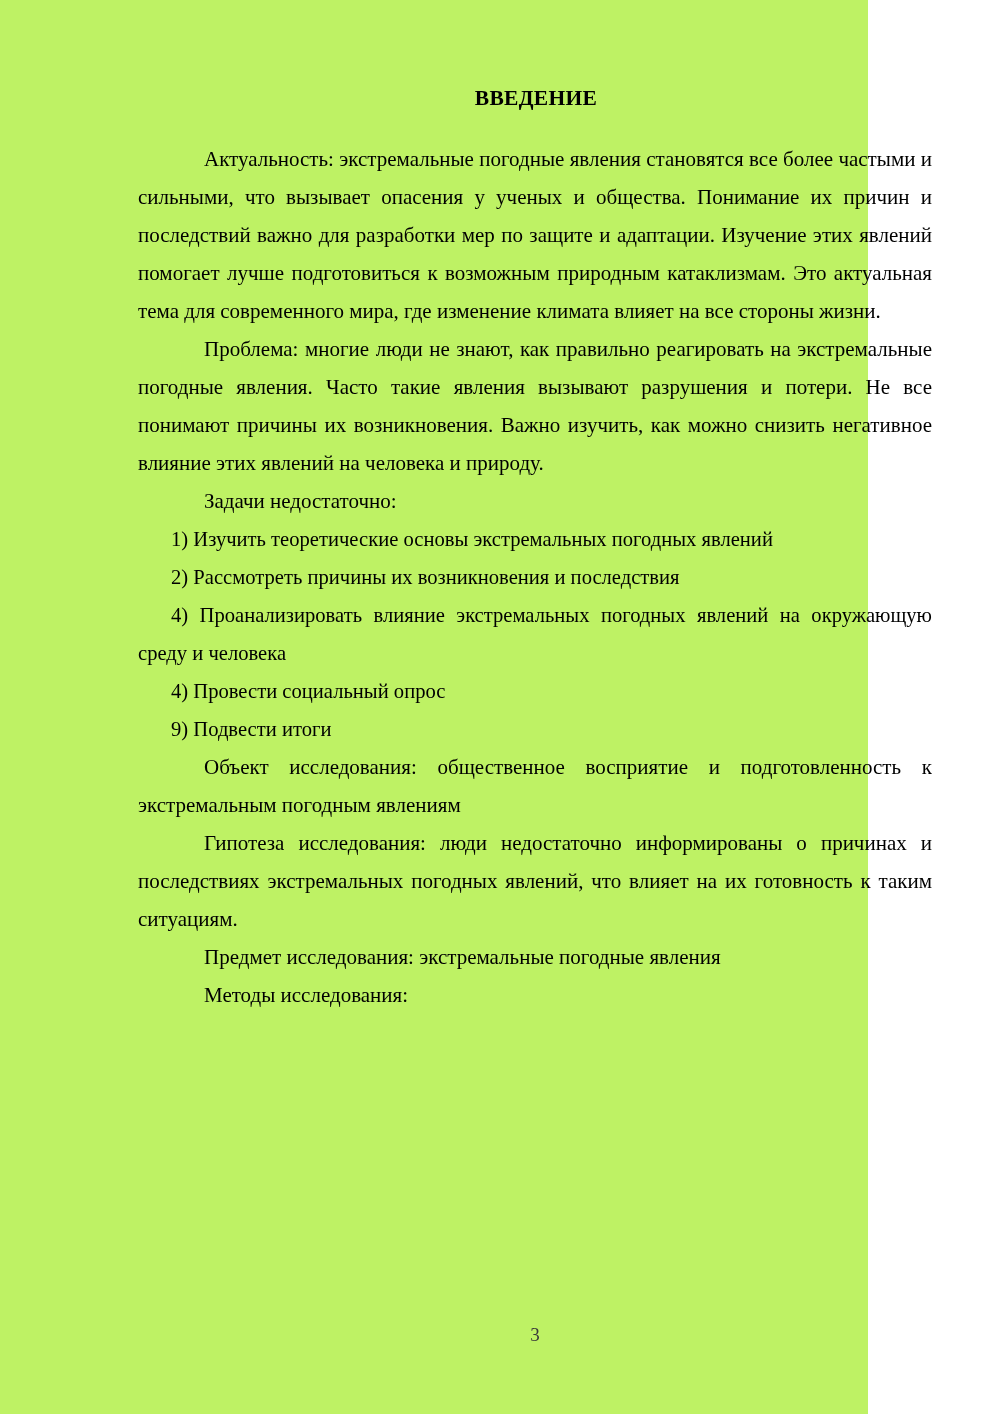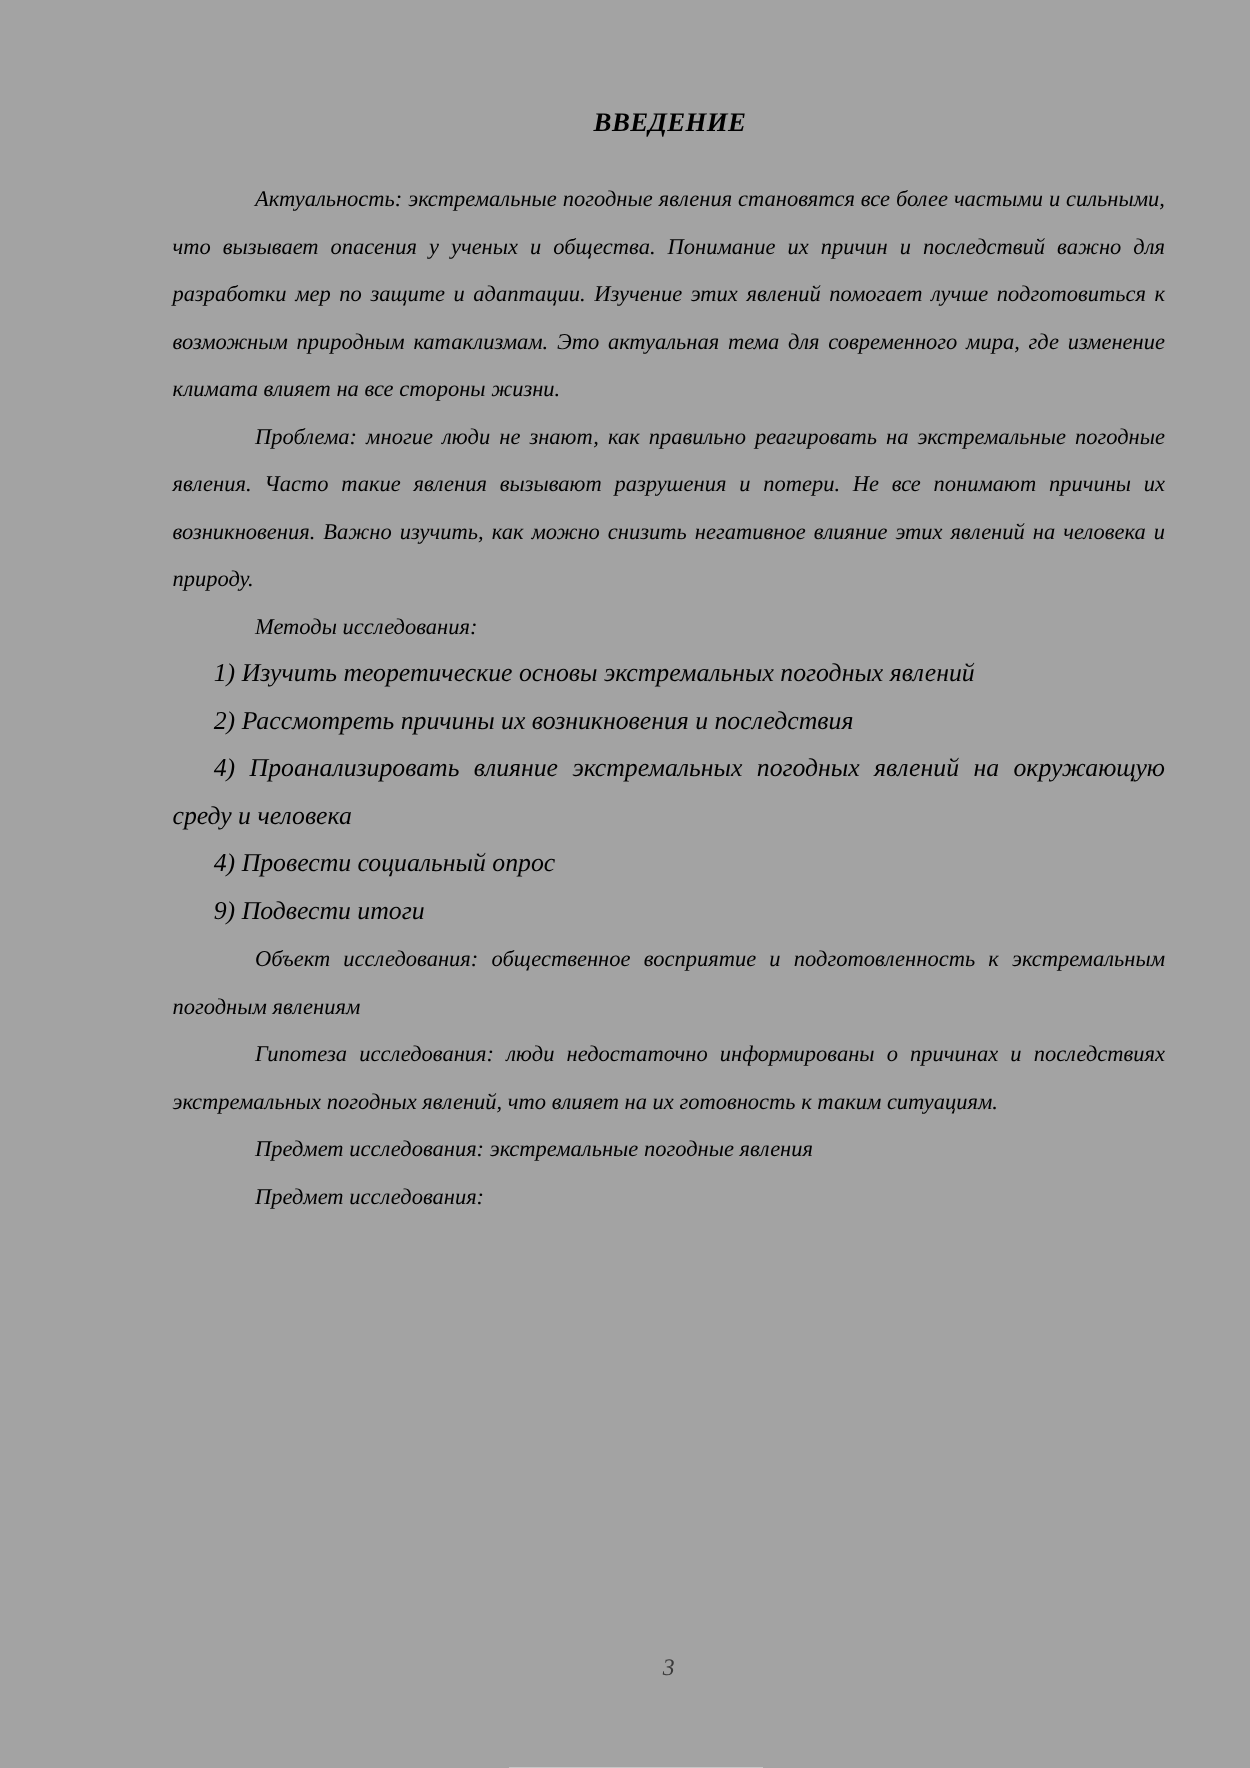--- a/index.html
+++ b/index.html
@@ -13,24 +13,23 @@
     position: relative;
     font-family: "Liberation Serif", "DejaVu Serif", serif;
     color: #000000;
     overflow: hidden;
   }
 
   .page {
     position: absolute;
     left: 0;
     top: 0;
-    width: 1000px;
+    width: 868px;
     height: 1414px;
-    background: #a3a3a3;
-    font-style: italic;
+    background: #bef264;
   }
 
   .content {
     position: absolute;
     left: 138px;
     top: 86px;
     width: 794px;
   }
 
   .doc-title {
@@ -38,21 +37,21 @@
     font-weight: bold;
     text-align: center;
     letter-spacing: 0.3px;
     margin: 0 0 28px 0;
     line-height: 1.2;
     
     padding-left: 2px;
   }
 
   .para {
-    font-size: 18px;
+    font-size: 21px;
     line-height: 38px;
     text-align: justify;
     text-align-last: left;
     text-justify: inter-word;
     margin: 0;
     text-indent: 66px;
     hyphens: none;
     word-spacing: normal;
   }
 
@@ -89,37 +88,37 @@
 
   <div class="content">
 
     <h1 class="doc-title">ВВЕДЕНИЕ</h1>
 
     <p class="para">Актуальность: экстремальные погодные явления становятся все более частыми и сильными, что вызывает опасения у ученых и общества. Понимание их причин и последствий важно для разработки мер по защите и адаптации. Изучение этих явлений помогает лучше подготовиться к возможным природным катаклизмам. Это актуальная тема для современного мира, где изменение климата влияет на все стороны жизни.</p>
 
     <p class="para">Проблема: многие люди не знают, как правильно реагировать на экстремальные погодные явления. Часто такие явления вызывают разрушения и потери. Не все понимают причины их возникновения. Важно изучить, как можно снизить негативное влияние этих явлений на человека и природу.</p>
 
 
-    <p class="para">Методы исследования:</p>
+    <p class="para">Задачи недостаточно:</p>
 
     <p class="list-item no-justify">1) Изучить теоретические основы экстремальных погодных явлений</p>
 
     <p class="list-item no-justify">2) Рассмотреть причины их возникновения и последствия</p>
 
     <p class="list-item">4) Проанализировать влияние экстремальных погодных явлений на окружающую среду и человека</p>
 
     <p class="list-item no-justify">4) Провести социальный опрос</p>
 
     <p class="list-item no-justify">9) Подвести итоги</p>
 
     <p class="para">Объект исследования: общественное восприятие и подготовленность к экстремальным погодным явлениям</p>
 
     <p class="para">Гипотеза исследования: люди недостаточно информированы о причинах и последствиях экстремальных погодных явлений, что влияет на их готовность к таким ситуациям.</p>
 
     <p class="para">Предмет исследования: экстремальные погодные явления</p>
 
-    <p class="para">Предмет исследования:</p>
+    <p class="para">Методы исследования:</p>
 
   </div>
 
   <div class="page-number">3</div>
 
 </div>
 
 </body></html>

